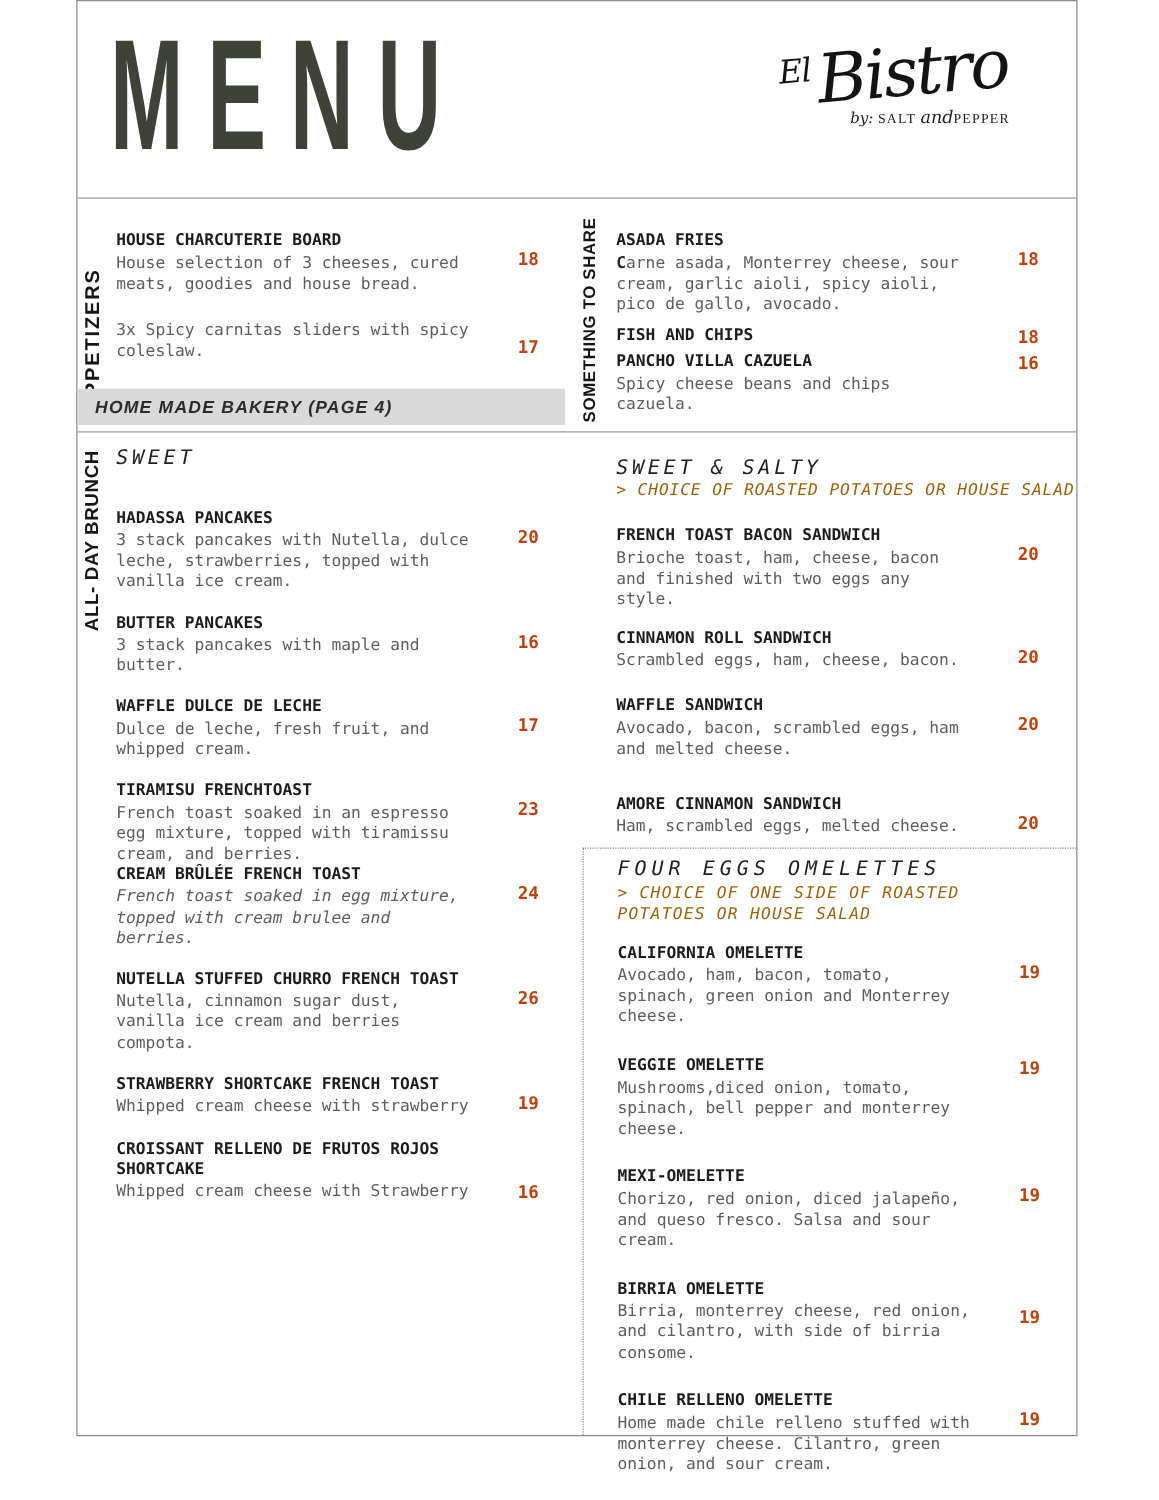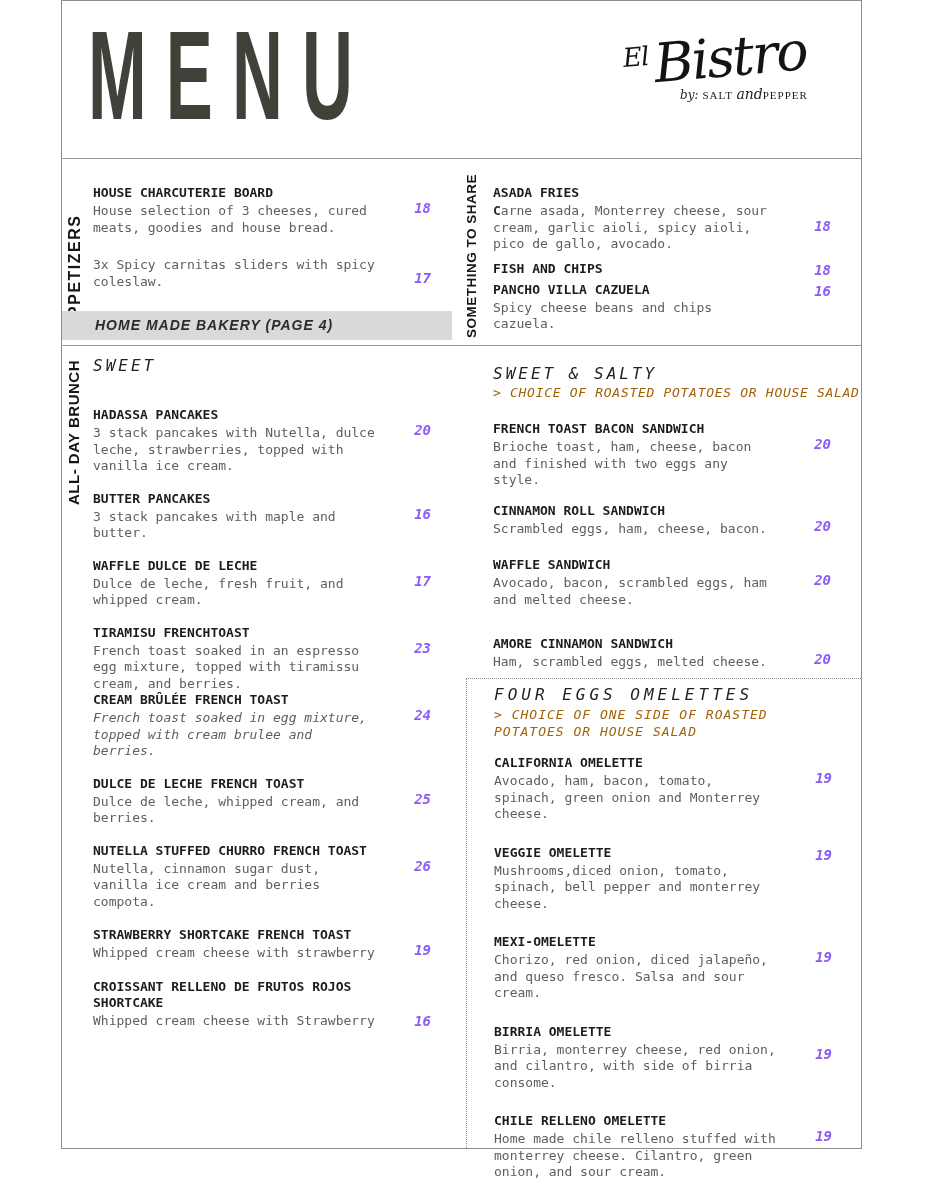--- a/index.html
+++ b/index.html
@@ -36,35 +36,35 @@
   .col-salty{left:431px;top:364px;width:338px;}
   
   .divider2{position:absolute;left:0;top:344px;width:100%;height:0;border-top:1px solid #9a9a9a;}
   
   .item{display:flex;margin-bottom:16px;gap:32px;}
   .item-main{width:307px;}
   .item-name{font-weight:700;font-size:13px;line-height:16px;color:#1c1c1c;letter-spacing:0;}
   .item-desc{margin-top:2px;font-size:13px;line-height:16.5px;color:#5d5e60;}
   .item-desc.italic{font-style:italic;}
   .item-desc.boldfirst::first-letter{font-weight:700;color:#2a2a2a;}
-  .item-price{flex:1;text-align:right;font-weight:700;font-style:italic;font-size:14px;
-       color:#8b5cf6;padding-top:15px;}
+  .item-price{flex:1;text-align:right;font-weight:700;font-size:14px;
+       color:#c2410c;padding-top:15px;}
   .item.np .item-price{padding-top:1px;}
   .item.pp34 .item-price{padding-top:34px;}
   .item.mb0{margin-bottom:0;}
   .item.mb19{margin-bottom:19px;}
-  .item.mb8{margin-bottom:8px;align-items:center;}
+  .item.mb8{margin-bottom:8px;}
   .item.mb4{margin-bottom:4px;}
   .item.mb14{margin-bottom:14px;}
   .item.mb20{margin-bottom:20px;}
   .item.mb17{margin-bottom:17px;}
   
   .banner{position:absolute;left:0;top:310px;width:390px;height:29px;background:#d9d9d9;}
   .banner-text{font-family:"Liberation Sans",sans-serif;font-style:italic;font-weight:700;
-       font-size:14px;line-height:29px;letter-spacing:1px;color:#2b2b2b;padding-left:33px;}
+       font-size:14px;line-height:29px;letter-spacing:1px;color:#2b2b2b;padding-left:14px;}
   
   .sec-hdr{font-style:italic;font-size:16px;letter-spacing:3px;color:#222;font-weight:400;
        margin:0 0 0 0;line-height:17px;}
   .sec-note{font-style:italic;font-size:13px;letter-spacing:0.7px;color:#a16207;line-height:17px;}
   .col-sweet .sec-hdr{margin-bottom:33px;}
   .col-salty .sec-hdr{margin-bottom:2px;}
   .col-salty .sec-note{white-space:nowrap;margin-bottom:20px;}
   
   .om-box{position:absolute;left:404px;top:677px;right:0;bottom:0;box-sizing:border-box;
        border-top:1px dotted #8a8a8a;border-left:1px dotted #8a8a8a;
@@ -173,27 +173,20 @@
         </div>
         <div class="item-price">23</div>
       </div>
       <div class="item">
         <div class="item-main">
           <div class="item-name">CREAM BRÛLÉE FRENCH TOAST</div>
           <div class="item-desc italic">French toast soaked in egg mixture, topped with cream brulee and berries.</div>
         </div>
         <div class="item-price">24</div>
       </div>
-      <div class="item">
-        <div class="item-main">
-          <div class="item-name">DULCE DE LECHE FRENCH TOAST</div>
-          <div class="item-desc">Dulce de leche, whipped cream, and berries.</div>
-        </div>
-        <div class="item-price">25</div>
-      </div>
       <div class="item mb17">
         <div class="item-main">
           <div class="item-name">NUTELLA STUFFED CHURRO FRENCH TOAST</div>
           <div class="item-desc">Nutella, cinnamon sugar dust, vanilla ice cream and berries compota.</div>
         </div>
         <div class="item-price">26</div>
       </div>
       <div class="item mb17">
         <div class="item-main">
           <div class="item-name">STRAWBERRY SHORTCAKE FRENCH TOAST</div>

